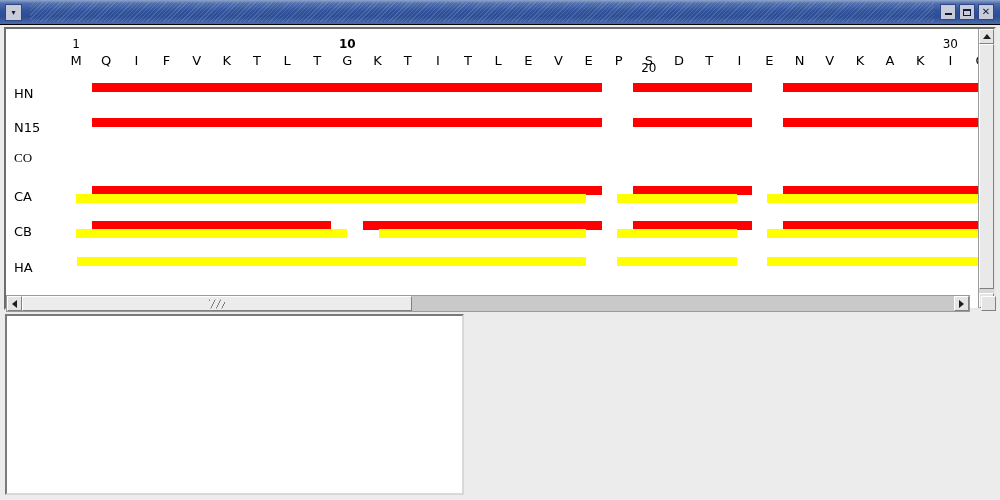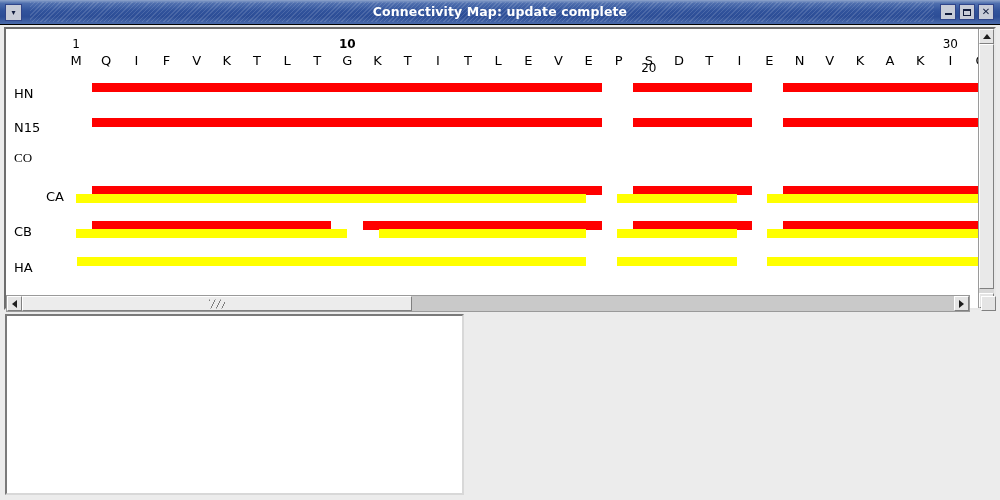--- a/index.html
+++ b/index.html
@@ -191,21 +191,20 @@
     padding: 2px 3px;
   }
 </style>
 </head>
 <body>
 
 <div id="app">
 
   <div id="titlebar">
     <div class="sysbtn" id="btn-menu">▾</div>
-    <div id="title-text">Connectivity Map: update complete</div>
     <div class="sysbtn" id="btn-min">
         <span class="glyph-min"></span>
       </div>
     <div class="sysbtn" id="btn-max">
         <span class="glyph-max"></span>
       </div>
     <div class="sysbtn" id="btn-close">✕</div>
   </div>
 
   <div id="map-frame">
@@ -241,21 +240,21 @@
         <div class="seq-letter" style="left: 781.6px; top: 24px;">N</div>
         <div class="seq-letter" style="left: 811.75px; top: 24px;">V</div>
         <div class="seq-letter" style="left: 841.9px; top: 24px;">K</div>
         <div class="seq-letter" style="left: 872.05px; top: 24px;">A</div>
         <div class="seq-letter" style="left: 902.2px; top: 24px;">K</div>
         <div class="seq-letter" style="left: 932.35px; top: 24px;">I</div>
         <div class="seq-letter" style="left: 962.5px; top: 24px;">Q</div>
         <div class="row-label" style="top: 57px;">HN</div>
         <div class="row-label" style="top: 91px;">N15</div>
         <div class="row-label" style="top: 121px; font-family: Liberation Serif, serif;">CO</div>
-        <div class="row-label" style="top: 160px; margin-left: 32px;">CA</div>
+        <div class="row-label" style="top: 160px;">CA</div>
         <div class="row-label" style="top: 195px;">CB</div>
         <div class="row-label" style="top: 231px;">HA</div>
         <div class="bar bar-red" style="left: 86px; width: 510px; top: 54px;"></div>
         <div class="bar bar-red" style="left: 627px; width: 119px; top: 54px;"></div>
         <div class="bar bar-red" style="left: 777px; width: 198px; top: 54px;"></div>
         <div class="bar bar-red" style="left: 86px; width: 510px; top: 89px;"></div>
         <div class="bar bar-red" style="left: 627px; width: 119px; top: 89px;"></div>
         <div class="bar bar-red" style="left: 777px; width: 198px; top: 89px;"></div>
         <div class="bar bar-red" style="left: 86px; width: 510px; top: 157px;"></div>
         <div class="bar bar-red" style="left: 627px; width: 119px; top: 157px;"></div>

